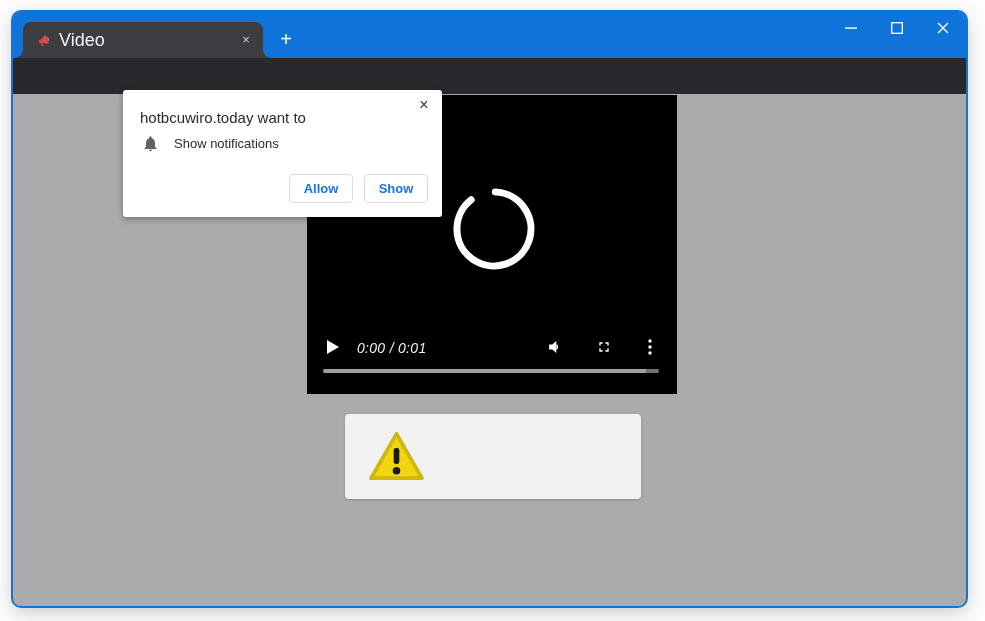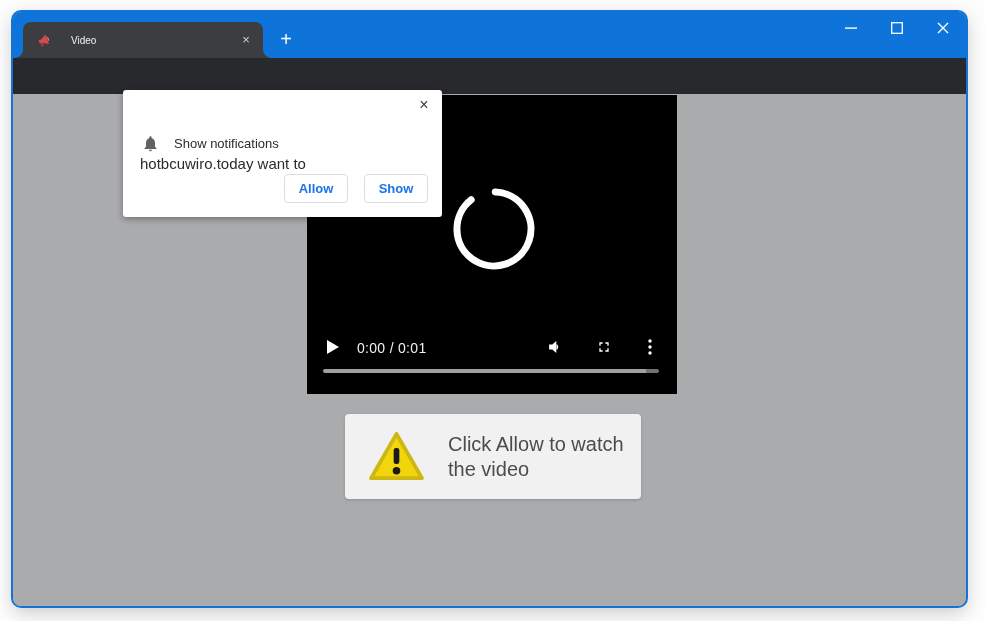--- a/index.html
+++ b/index.html
@@ -17,21 +17,21 @@
   .tabstrip { position:absolute; left:0; top:0; width:100%; height:46px; background:#0e74d9; }
   .tab {
     position:absolute; left:10px; top:10px; width:240px; height:36px;
     background:#3b3d40; border-radius:8px 8px 0 0;
     display:flex; align-items:center;
   }
   .tab .flare { position:absolute; bottom:0; width:8px; height:8px; }
   .tab .flare.l { left:-8px; background:radial-gradient(circle at 0 0, rgba(0,0,0,0) 0 7.5px, #3b3d40 8px); }
   .tab .flare.r { right:-8px; background:radial-gradient(circle at 100% 0, rgba(0,0,0,0) 0 7.5px, #3b3d40 8px); }
   .tab-favicon { margin-left:13px; width:15px; height:15px; flex:0 0 auto; }
-  .tab-title { margin-left:20px; font-size:10px; color:#f1f2f3; flex:1 1 auto; white-space:nowrap; overflow:hidden; }
+  .tab-title { margin-left:8px; font-size:18px; color:#f1f2f3; flex:1 1 auto; white-space:nowrap; overflow:hidden; }
   .tab-close { width:18px; height:18px; margin-right:8px; border-radius:50%; color:#cfd1d3;
     font-size:13px; line-height:17px; text-align:center; cursor:pointer; }
   .newtab { position:absolute; left:262px; top:17px; width:22px; height:22px; color:#ffffff;
     font-size:20px; line-height:21px; text-align:center; font-weight:400; cursor:pointer; }
 
   .win-btns { position:absolute; right:0; top:0; height:32px; display:flex; }
   .win-btn { width:46px; height:32px; display:flex; align-items:center; justify-content:center; cursor:pointer; }
 
   
   .toolbar { position:absolute; left:0; top:46px; width:100%; height:36px; background:#28292c; }
@@ -54,21 +54,21 @@
   .incog-label { margin-left:7px; color:#ffffff; font-size:12.5px; }
   .menu3 { position:absolute; left:932px; top:53px; width:20px; height:22px; display:flex; align-items:center; justify-content:center; cursor:pointer; }
 
   
   .content { position:absolute; left:0; top:82px; width:100%; height:512px; background:#aaabad; }
 
   
   .video { position:absolute; left:294px; top:1px; width:370px; height:299px; background:#000000; }
   .spinner { position:absolute; left:0; top:0; }
   .vplay { position:absolute; left:19px; top:245px; width:14px; height:14px; cursor:pointer; }
-  .vtime { position:absolute; left:50px; top:245px; font-size:14px; color:#f0f0f0; letter-spacing:.3px; }
+  .vtime { position:absolute; left:50px; top:245px; font-size:14px; color:#f0f0f0; letter-spacing:.3px;font-style:italic; }
   .vvol  { position:absolute; left:240px; top:244px; width:17px; height:16px; cursor:pointer; }
   .vfull { position:absolute; left:289px; top:244px; width:16px; height:16px; cursor:pointer; }
   .vmenu { position:absolute; left:340px; top:244px; width:6px; height:16px; cursor:pointer; }
   .vbar  { position:absolute; left:16px; top:274px; width:336px; height:4px; border-radius:2px;
            background:linear-gradient(to right,#9d9fa1 0 96%, #6f7173 96% 100%); cursor:pointer; }
 
   
   .msgbox {
     position:absolute; left:332px; top:320px; width:296px; height:85px;
     background:#f1f1f1; border-radius:4px; box-shadow:0 1px 3px rgba(0,0,0,.18);
@@ -77,25 +77,25 @@
   .msg-tri { margin-left:23px; width:57px; height:51px; flex:0 0 auto; }
   .msg-text { margin-left:23px; margin-right:10px; font-size:20px; line-height:1.25; color:#4c4c4c; }
 
   
   .dialog {
     position:absolute; left:110px; top:78px; width:319px; height:127px; z-index:50;
     background:#ffffff; border-radius:3px; box-shadow:0 2px 6px rgba(0,0,0,.35);
   }
   .dlg-close { position:absolute; top:6px; right:9px; width:18px; height:18px; color:#3c3c3c;
     font-size:16px; line-height:17px; text-align:center; cursor:pointer; }
-  .dlg-title { position:absolute; left:17px; top:19px; font-size:15px; color:#2b2b2b;margin-top:46px; }
+  .dlg-title { position:absolute; left:17px; top:19px; font-size:15px; color:#2b2b2b; }
   .dlg-row { position:absolute; left:20px; top:46px; display:flex; }
   .dlg-bell { width:15px; height:16px; }
   .dlg-perm { margin-left:16px; font-size:13px; color:#2b2b2b; }
-  .dlg-btns { position:absolute; right:14px; top:84px; display:flex; gap:16px; }
+  .dlg-btns { position:absolute; right:14px; top:84px; display:flex; gap:11px; }
   .dlg-btn {
     width:64px; height:29px; background:#ffffff; border:1px solid #dadce0; border-radius:4px;
     color:#1a73e8; font-size:13px; font-weight:bold; font-family:"Liberation Sans", sans-serif; cursor:pointer;
   }
 </style>
 </head>
 <body>
 
 <div class="stage">
   <div class="window">
@@ -210,21 +210,20 @@
         </svg>
         <div class="vbar"></div>
       </div>
 
       <div class="msgbox">
         <svg class="msg-tri" viewBox="0 0 60 54">
           <path d="M30 3 L57 50 L3 50 Z" fill="#f2d60d" stroke="#cdb713" stroke-width="4" stroke-linejoin="round"></path>
           <rect x="27" y="18" width="6" height="17" rx="2.5" fill="#1a1a1a"></rect>
           <circle cx="30" cy="42" r="4" fill="#1a1a1a"></circle>
         </svg>
-        <div class="msg-text">Click Allow to watch the video</div>
       </div>
     </div>
 
     <div class="dialog">
       <div class="dlg-close">×</div>
       <div class="dlg-title">hotbcuwiro.today want to</div>
       <div class="dlg-row">
         <svg class="dlg-bell" viewBox="0 0 16 17">
           <path d="M8 16.3c.9 0 1.6-.7 1.6-1.6H6.4c0 .9.7 1.6 1.6 1.6zm4.8-4.9V7.2c0-2.4-1.3-4.4-3.5-4.9v-.6C9.3.8 8.7.2 8 .2S6.7.8 6.7 1.7v.6c-2.2.5-3.5 2.5-3.5 4.9v4.2L1.6 13v.8h12.8V13l-1.6-1.6z" fill="#5f6368"></path>
         </svg>

